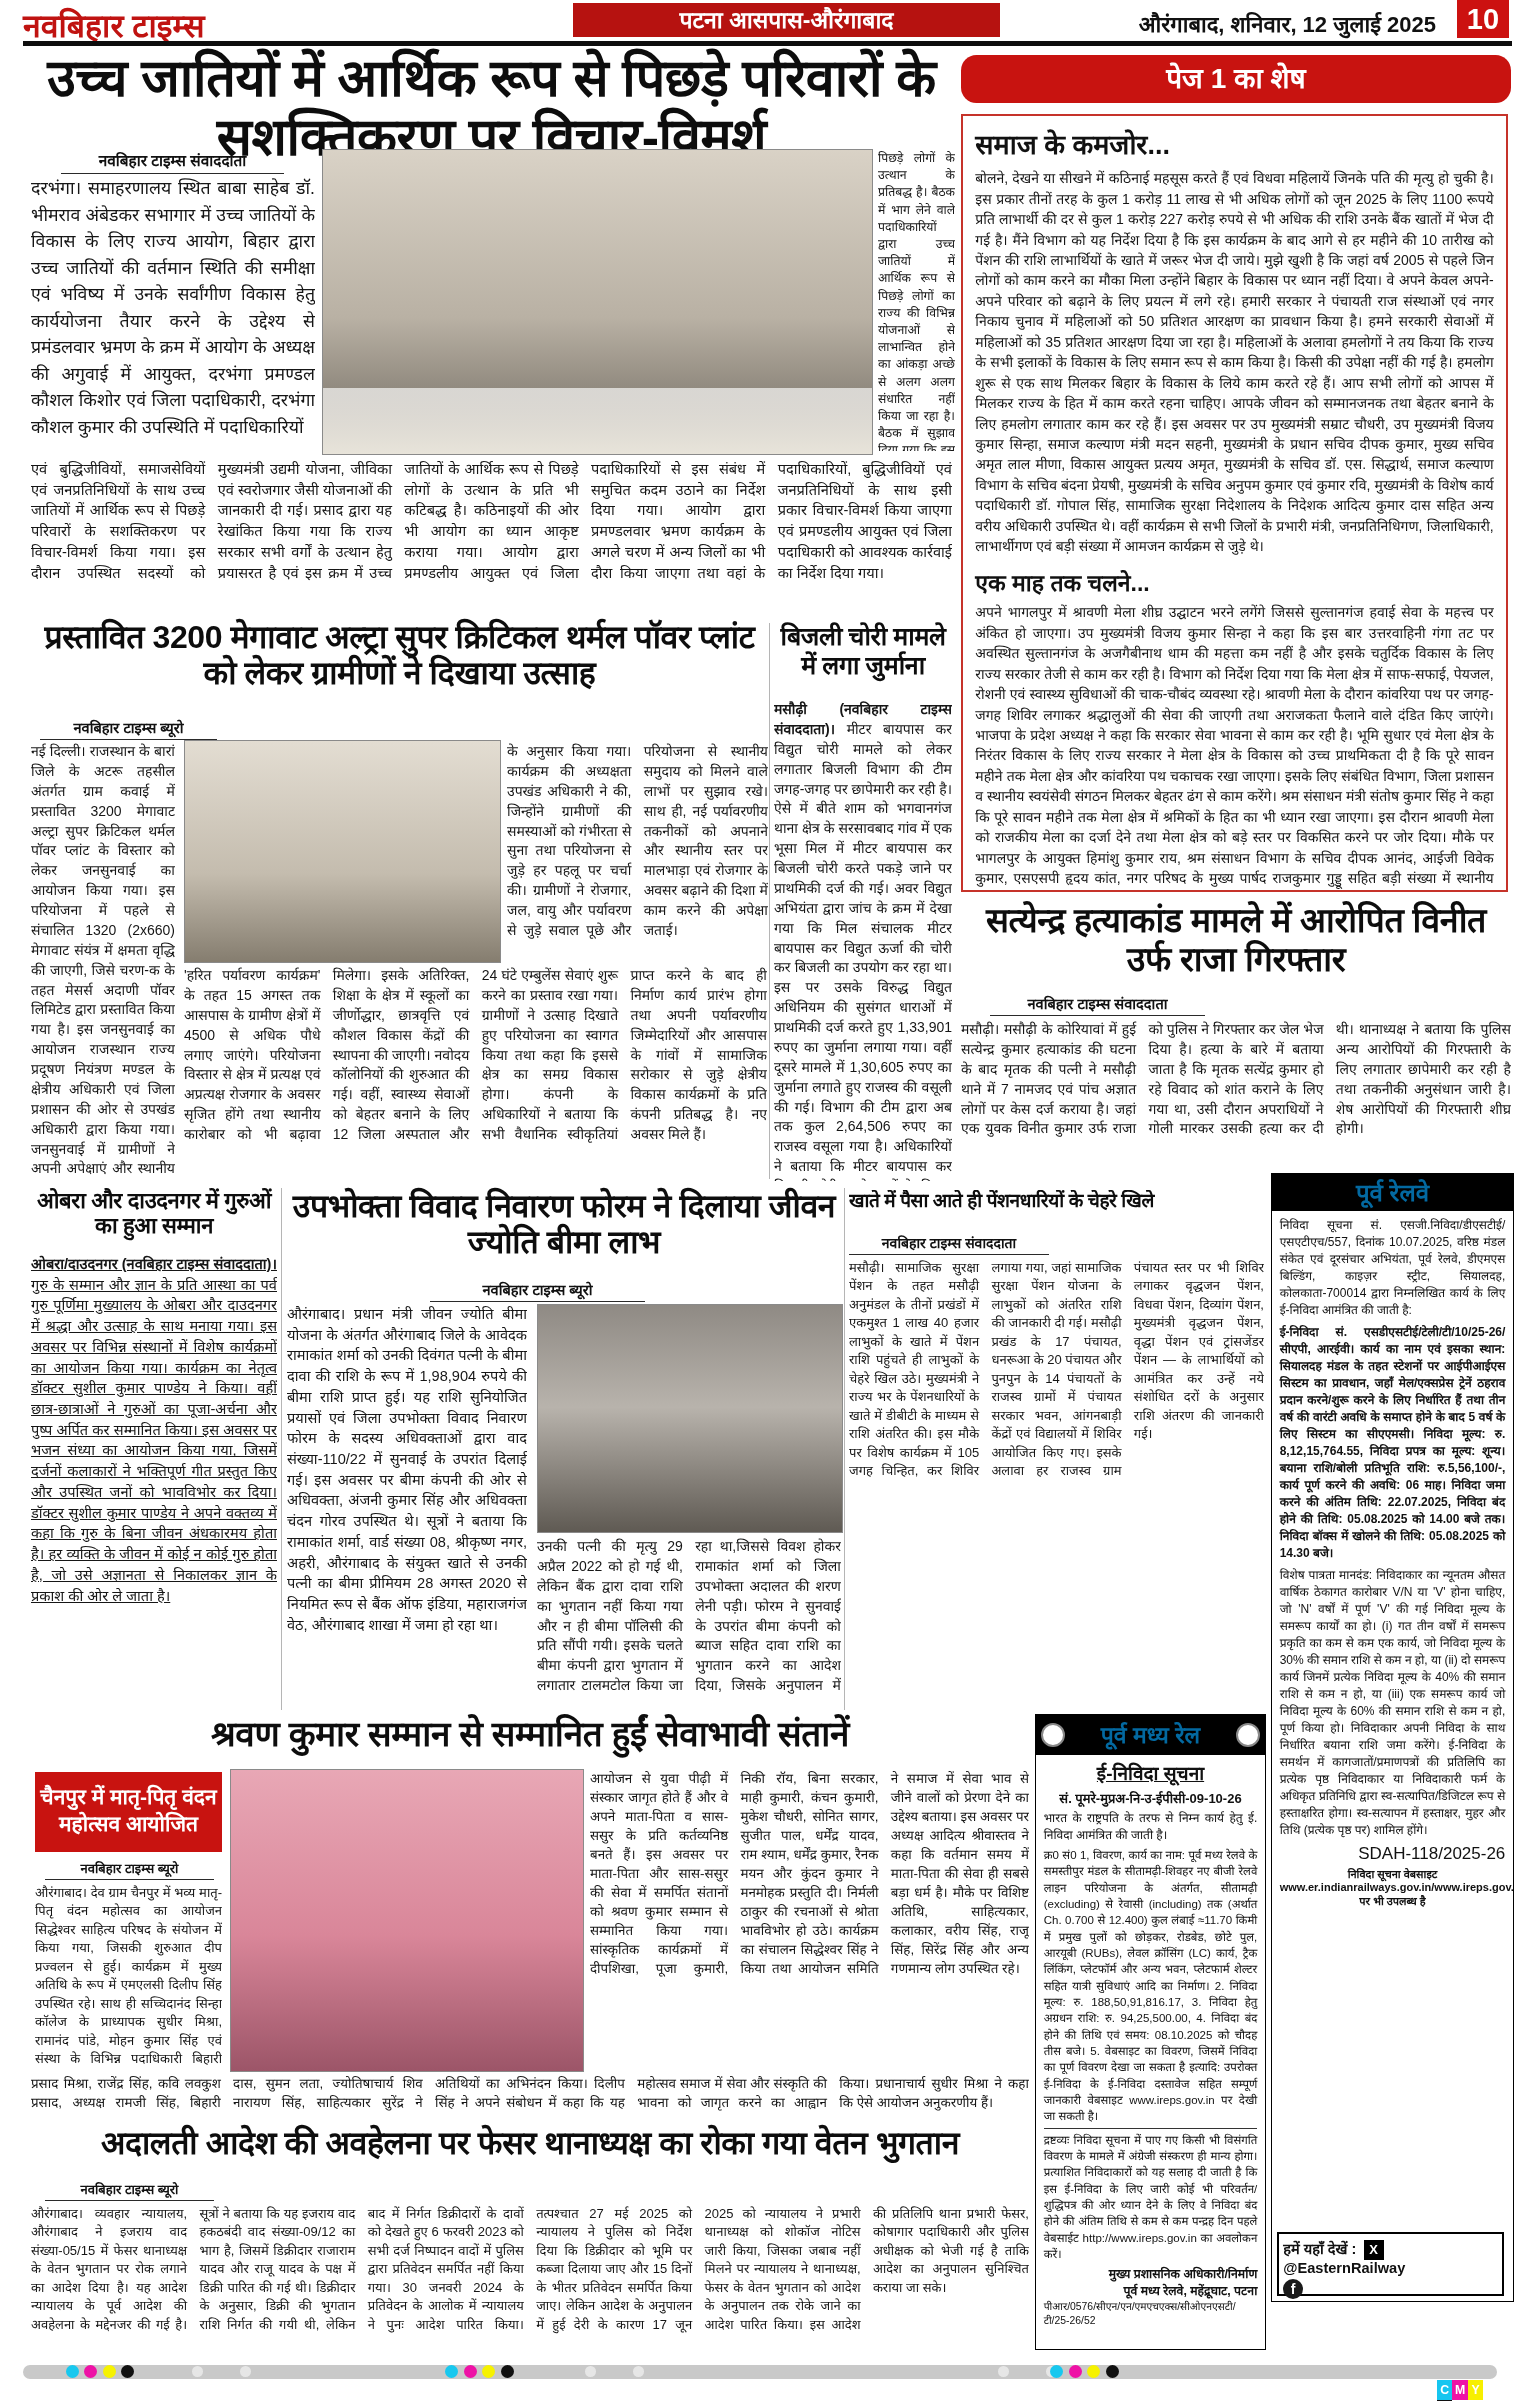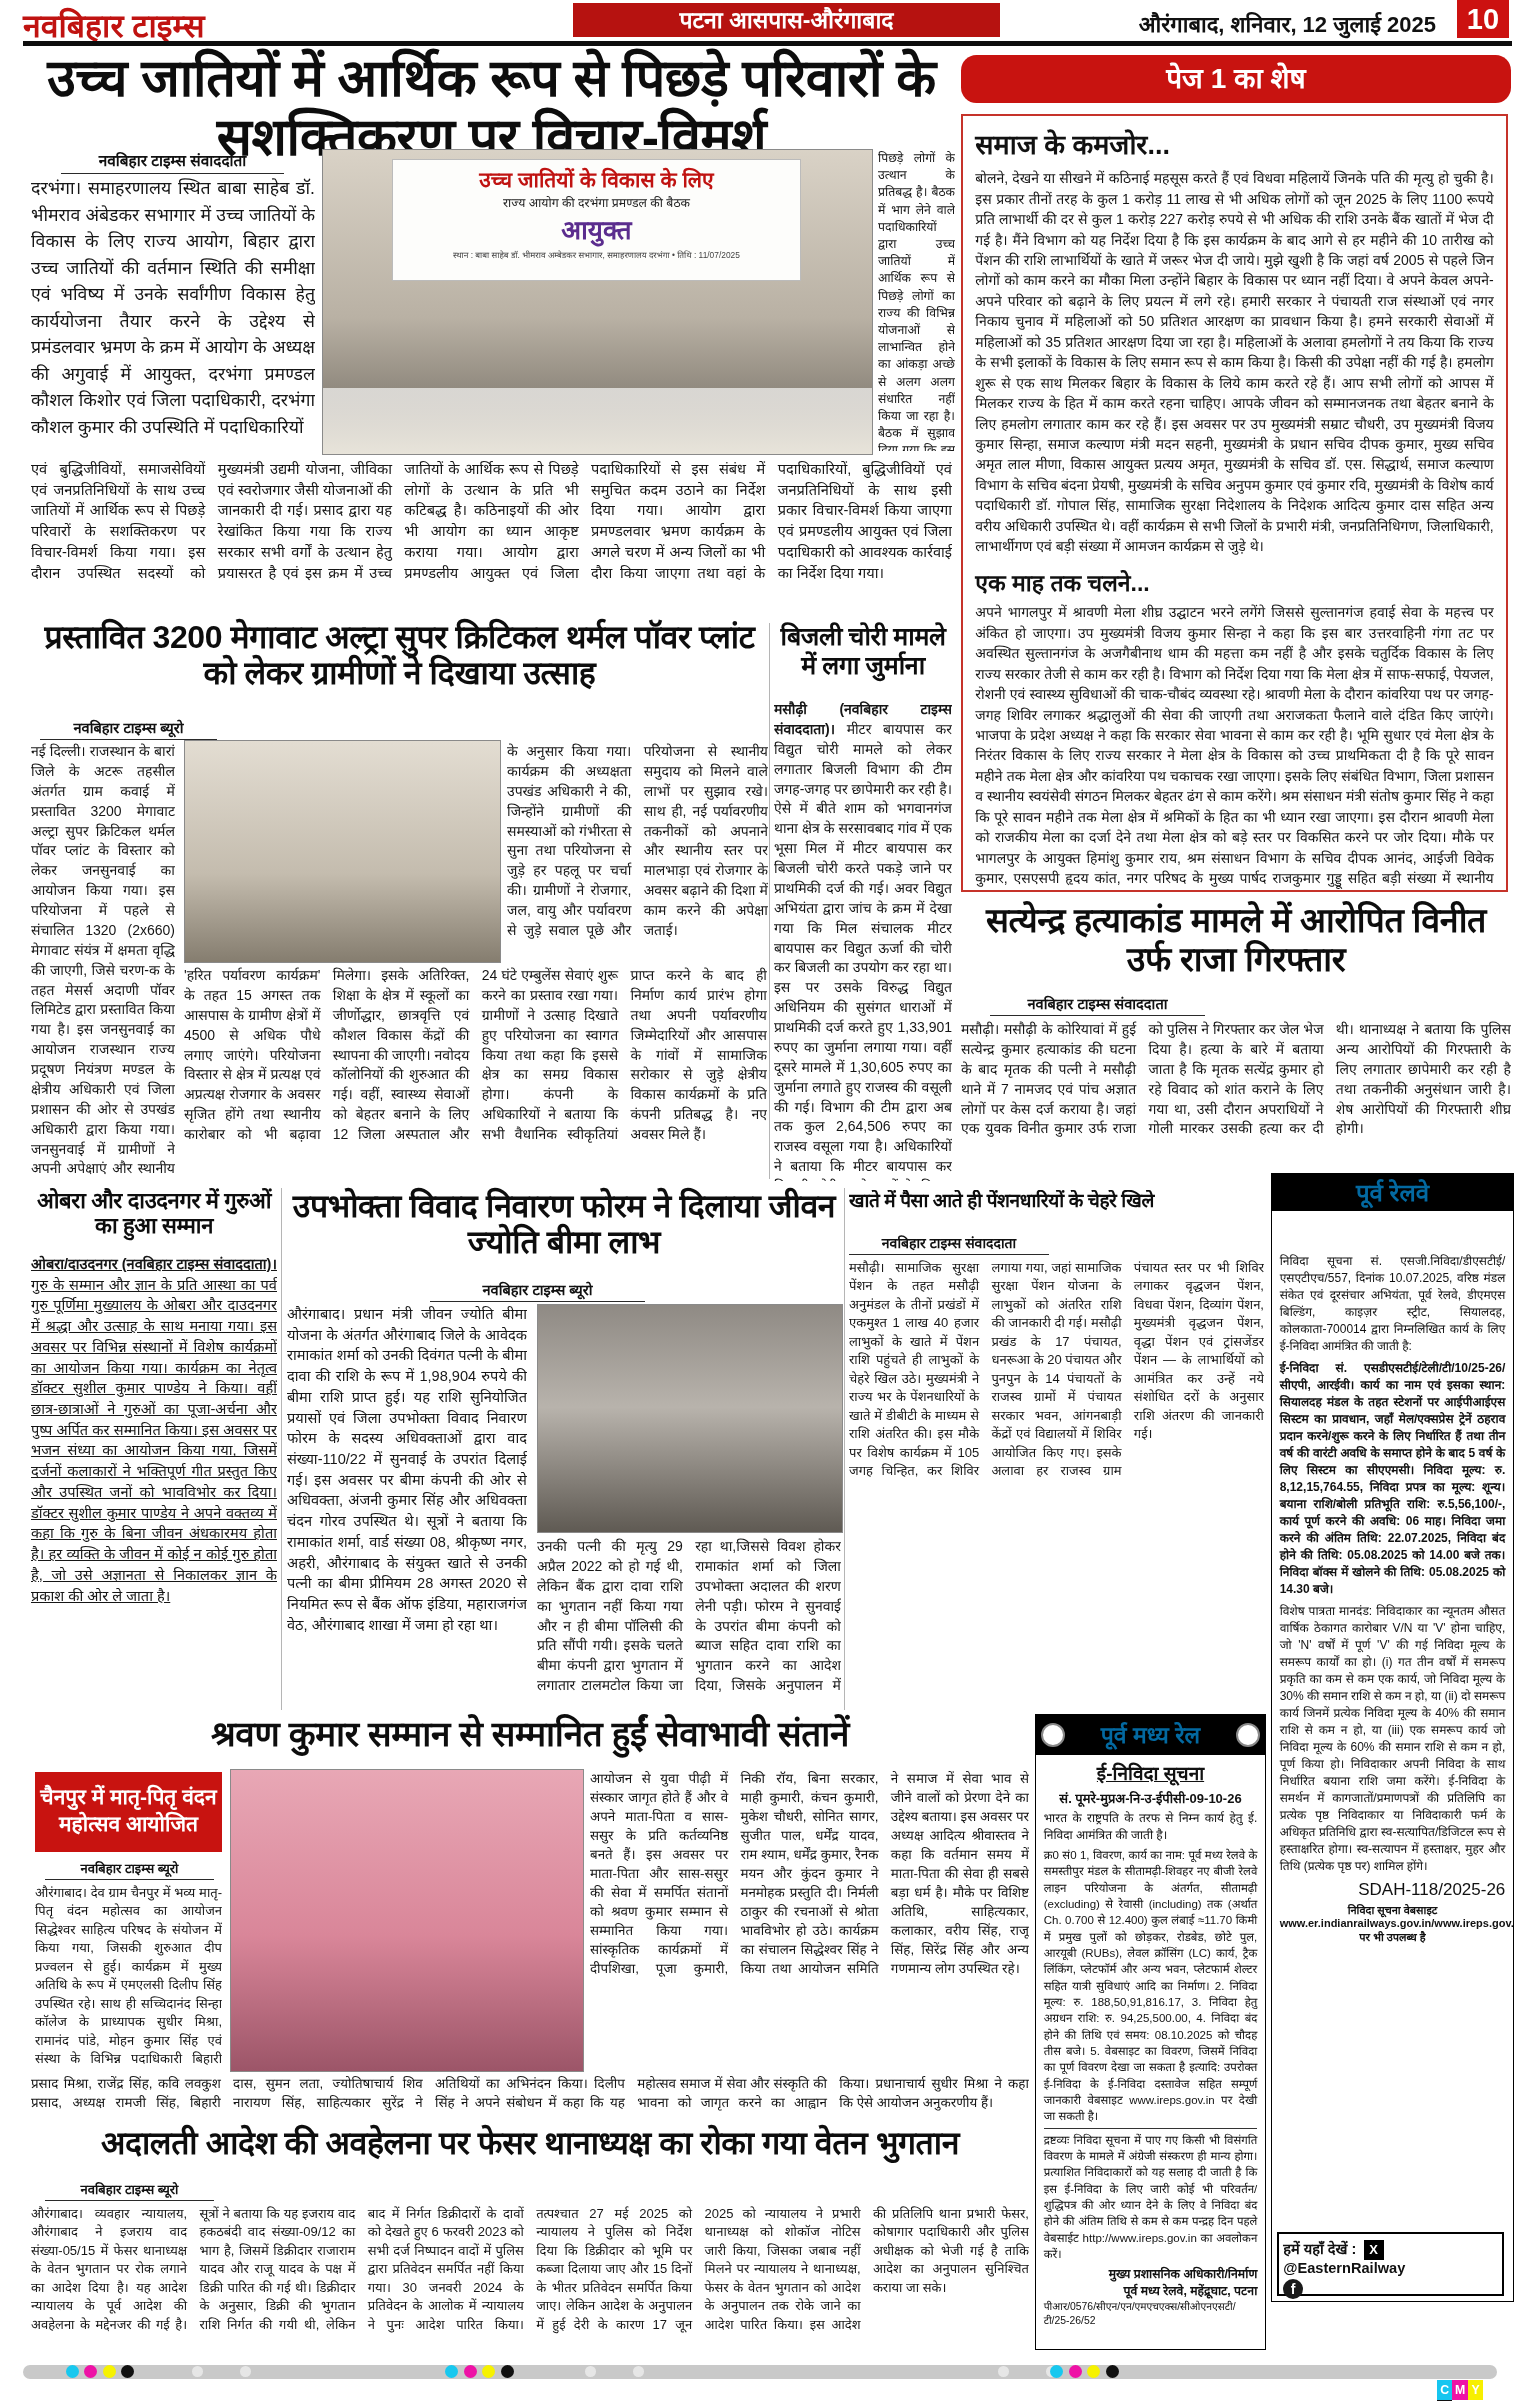--- a/index.html
+++ b/index.html
@@ -35,26 +35,20 @@
   <div class="abs b" style="left:1075px;top:7.7px;width:361px;height:28px;font-size:22px;text-align:right;">औरंगाबाद, शनिवार, 12 जुलाई 2025</div>
   <div class="abs" style="left:1457px;top:0px;width:52px;height:38px;background:#cc1110;color:#fff;font-weight:bold;font-size:29px;text-align:center;line-height:38px;">10</div>
   <div class="abs" style="left:23px;top:41px;width:1489px;height:4.6px;background:#0d0d0d;"></div>
 
   <div class="abs hl" style="left:31px;top:49px;width:921px;height:98px;font-size:52px;">उच्च जातियों में आर्थिक रूप से पिछड़े परिवारों के सशक्तिकरण पर विचार-विमर्श</div>
   <div class="abs">
       <div class="byline abs" style="left:61px;top:150px;width:223px;">नवबिहार टाइम्स संवाददाता</div>
     </div>
 
   <div class="abs photo" style="left:322px;top:149px;width:549px;height:304px;background:linear-gradient(180deg,#d9d2c6 0%,#b9b1a4 55%,#6d675e 100%);">
-    <div style="position:absolute;left:69px;top:9.2px;width:407px;height:115px;background:#fdfdfb;border:0.8px solid #bbb;text-align:center;padding-top:4.6px;">
-      <div style="color:#c01311;font-weight:bold;font-size:21px;">उच्च जातियों के विकास के लिए</div>
-      <div style="color:#222;font-size:12.3px;margin-top:1.5px;">राज्य आयोग की दरभंगा प्रमण्डल की बैठक</div>
-      <div style="color:#5b2d8e;font-weight:bold;font-size:26px;">आयुक्त</div>
-      <div style="color:#444;font-size:8.4px;margin-top:1.5px;">स्थान : बाबा साहेब डॉ. भीमराव अम्बेडकर सभागार, समाहरणालय दरभंगा • तिथि : 11/07/2025</div>
-    </div>
     <div style="position:absolute;left:0;bottom:0;width:100%;height:66px;background:linear-gradient(180deg,rgba(255,255,255,0.65),#e8e4da);"></div>
   </div>
 
   <div class="abs body-txt" style="left:31px;top:175px;width:284px;height:276px;font-size:17.7px;line-height:1.5;">दरभंगा। समाहरणालय स्थित बाबा साहेब डॉ. भीमराव अंबेडकर सभागार में उच्च जातियों के विकास के लिए राज्य आयोग, बिहार द्वारा उच्च जातियों की वर्तमान स्थिति की समीक्षा एवं भविष्य में उनके सर्वांगीण विकास हेतु कार्ययोजना तैयार करने के उद्देश्य से प्रमंडलवार भ्रमण के क्रम में आयोग के अध्यक्ष की अगुवाई में आयुक्त, दरभंगा प्रमण्डल कौशल किशोर एवं जिला पदाधिकारी, दरभंगा कौशल कुमार की उपस्थिति में पदाधिकारियों</div>
   <div class="abs body-txt" style="left:878px;top:150px;width:77px;height:301px;font-size:12.3px;line-height:1.4;">पिछड़े लोगों के उत्थान के प्रतिबद्ध है। बैठक में भाग लेने वाले पदाधिकारियों द्वारा उच्च जातियों में आर्थिक रूप से पिछड़े लोगों का राज्य की विभिन्न योजनाओं से लाभान्वित होने का आंकड़ा अच्छे से अलग अलग संधारित नहीं किया जा रहा है। बैठक में सुझाव दिया गया कि इस संबंध में अलग से आंकड़ों के संधारण के बाद ही कोई ठोस निष्कर्ष निकाला जा सकता है। इस क्रम में उच्च जातियों में आर्थिक रूप से पिछड़े सभी वाली कठिनाइयों की ओर भी आयोग का ध्यान आकृष्ट कराया गया। आयोग द्वारा प्रमण्डलीय आयुक्त एवं जिला</div>
   <div class="abs body-txt cols-5" style="left:31px;top:459px;width:921px;height:155px;font-size:14.6px;">एवं बुद्धिजीवियों, समाजसेवियों एवं जनप्रतिनिधियों के साथ उच्च जातियों में आर्थिक रूप से पिछड़े परिवारों के सशक्तिकरण पर विचार-विमर्श किया गया। इस दौरान उपस्थित सदस्यों को मुख्यमंत्री उद्यमी योजना, जीविका एवं स्वरोजगार जैसी योजनाओं की जानकारी दी गई। प्रसाद द्वारा यह रेखांकित किया गया कि राज्य सरकार सभी वर्गों के उत्थान हेतु प्रयासरत है एवं इस क्रम में उच्च जातियों के आर्थिक रूप से पिछड़े लोगों के उत्थान के प्रति भी कटिबद्ध है। कठिनाइयों की ओर भी आयोग का ध्यान आकृष्ट कराया गया। आयोग द्वारा प्रमण्डलीय आयुक्त एवं जिला पदाधिकारियों से इस संबंध में समुचित कदम उठाने का निर्देश दिया गया। आयोग द्वारा प्रमण्डलवार भ्रमण कार्यक्रम के अगले चरण में अन्य जिलों का भी दौरा किया जाएगा तथा वहां के पदाधिकारियों, बुद्धिजीवियों एवं जनप्रतिनिधियों के साथ इसी प्रकार विचार-विमर्श किया जाएगा एवं प्रमण्डलीय आयुक्त एवं जिला पदाधिकारी को आवश्यक कार्रवाई का निर्देश दिया गया।</div>
 
   <div class="abs redbox-hd" style="left:961px;top:55px;width:550px;height:48px;font-size:28px;line-height:48px;border-radius:15.4px;">पेज 1 का शेष</div>
   <div class="abs" style="left:961px;top:114px;width:547px;height:778px;border:2.3px solid #c6332a;padding:9.2px 12.3px;box-sizing:border-box;overflow:hidden;">
     <div class="b" style="font-size:27px;margin-bottom:6.1px;">समाज के कमजोर...</div>
@@ -105,21 +99,21 @@
   <div class="abs vrule" style="left:844px;top:1188px;height:522px;"></div>
 
   <div class="abs hl nowrap" style="left:849px;top:1190px;width:365px;height:38px;font-size:19px;text-align:left;">खाते में पैसा आते ही पेंशनधारियों के चेहरे खिले</div>
   <div class="abs">
       <div class="byline abs" style="left:849px;top:1233px;width:200px;font-size:14px;">नवबिहार टाइम्स संवाददाता</div>
     </div>
   <div class="abs body-txt cols-3" style="left:849px;top:1259px;width:415px;height:451px;font-size:13px;">मसौढ़ी। सामाजिक सुरक्षा पेंशन के तहत मसौढ़ी अनुमंडल के तीनों प्रखंडों में एकमुश्त 1 लाख 40 हजार लाभुकों के खाते में पेंशन राशि पहुंचते ही लाभुकों के चेहरे खिल उठे। मुख्यमंत्री ने राज्य भर के पेंशनधारियों के खाते में डीबीटी के माध्यम से राशि अंतरित की। इस मौके पर विशेष कार्यक्रम में 105 जगह चिन्हित, कर शिविर लगाया गया, जहां सामाजिक सुरक्षा पेंशन योजना के लाभुकों को अंतरित राशि की जानकारी दी गई। मसौढ़ी प्रखंड के 17 पंचायत, धनरूआ के 20 पंचायत और पुनपुन के 14 पंचायतों के राजस्व ग्रामों में पंचायत सरकार भवन, आंगनबाड़ी केंद्रों एवं विद्यालयों में शिविर आयोजित किए गए। इसके अलावा हर राजस्व ग्राम पंचायत स्तर पर भी शिविर लगाकर वृद्धजन पेंशन, विधवा पेंशन, दिव्यांग पेंशन, मुख्यमंत्री वृद्धजन पेंशन, वृद्धा पेंशन एवं ट्रांसजेंडर पेंशन — के लाभार्थियों को आमंत्रित कर उन्हें नये संशोधित दरों के अनुसार राशि अंतरण की जानकारी गई।</div>
 
   <div class="abs adbox" style="left:1271px;top:1173px;width:241px;height:1127px;">
     <div class="adbar" style="height:37px;font-size:24px;line-height:37px;">पूर्व रेलवे</div>
-    <div style="padding:6.1px 7.7px;margin-top:36px;">
+    <div style="padding:6.1px 7.7px;">
       <div class="small-justify" style="font-size:12px;">निविदा सूचना सं. एसजी.निविदा/डीएसटीई/एसएटीएच/557, दिनांक 10.07.2025, वरिष्ठ मंडल संकेत एवं दूरसंचार अभियंता, पूर्व रेलवे, डीएमएस बिल्डिंग, काइज़र स्ट्रीट, सियालदह, कोलकाता-700014 द्वारा निम्नलिखित कार्य के लिए ई-निविदा आमंत्रित की जाती है:</div>
       <div class="small-justify b" style="font-size:12px;margin-top:4.6px;">ई-निविदा सं. एसडीएसटीई/टेली/टी/10/25-26/सीएपी, आरईवी। कार्य का नाम एवं इसका स्थान: सियालदह मंडल के तहत स्टेशनों पर आईपीआईएस सिस्टम का प्रावधान, जहाँ मेल/एक्सप्रेस ट्रेनें ठहराव प्रदान करने/शुरू करने के लिए निर्धारित हैं तथा तीन वर्ष की वारंटी अवधि के समाप्त होने के बाद 5 वर्ष के लिए सिस्टम का सीएएमसी। निविदा मूल्य: रु. 8,12,15,764.55, निविदा प्रपत्र का मूल्य: शून्य। बयाना राशि/बोली प्रतिभूति राशि: रु.5,56,100/-, कार्य पूर्ण करने की अवधि: 06 माह। निविदा जमा करने की अंतिम तिथि: 22.07.2025, निविदा बंद होने की तिथि: 05.08.2025 को 14.00 बजे तक। निविदा बॉक्स में खोलने की तिथि: 05.08.2025 को 14.30 बजे।</div>
       <div class="small-justify" style="font-size:12px;margin-top:4.6px;">विशेष पात्रता मानदंड: निविदाकार का न्यूनतम औसत वार्षिक ठेकागत कारोबार V/N या 'V' होना चाहिए, जो 'N' वर्षों में पूर्ण 'V' की गई निविदा मूल्य के समरूप कार्यों का हो। (i) गत तीन वर्षों में समरूप प्रकृति का कम से कम एक कार्य, जो निविदा मूल्य के 30% की समान राशि से कम न हो, या (ii) दो समरूप कार्य जिनमें प्रत्येक निविदा मूल्य के 40% की समान राशि से कम न हो, या (iii) एक समरूप कार्य जो निविदा मूल्य के 60% की समान राशि से कम न हो, पूर्ण किया हो। निविदाकार अपनी निविदा के साथ निर्धारित बयाना राशि जमा करेंगे। ई-निविदा के समर्थन में कागजातों/प्रमाणपत्रों की प्रतिलिपि का प्रत्येक पृष्ठ निविदाकार या निविदाकारी फर्म के अधिकृत प्रतिनिधि द्वारा स्व-सत्यापित/डिजिटल रूप से हस्ताक्षरित होगा। स्व-सत्यापन में हस्ताक्षर, मुहर और तिथि (प्रत्येक पृष्ठ पर) शामिल होंगे।</div>
       <div style="text-align:right;font-size:17px;margin-top:4.6px;">SDAH-118/2025-26</div>
       <div class="b" style="text-align:center;font-size:11px;margin-top:1.5px;">निविदा सूचना वेबसाइट www.er.indianrailways.gov.in/www.ireps.gov.in पर भी उपलब्ध है</div>
     </div>
     <div style="position:absolute;left:4.6px;bottom:4.6px;width:227px;height:64px;border:2.3px solid #000;padding:3.1px 4.6px;box-sizing:border-box;">
       <div style="font-size:14.6px;font-weight:bold;">
         <span>हमें यहाँ देखें :</span>
         <span style="display:inline-block;width:20px;height:20px;background:#000;color:#fff;text-align:center;line-height:20px;font-size:13px;margin:0 3.1px;vertical-align:middle;">X</span>

